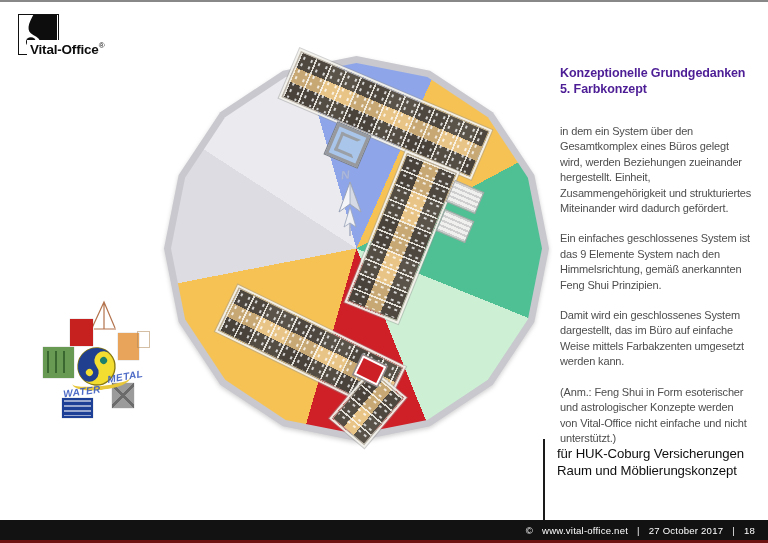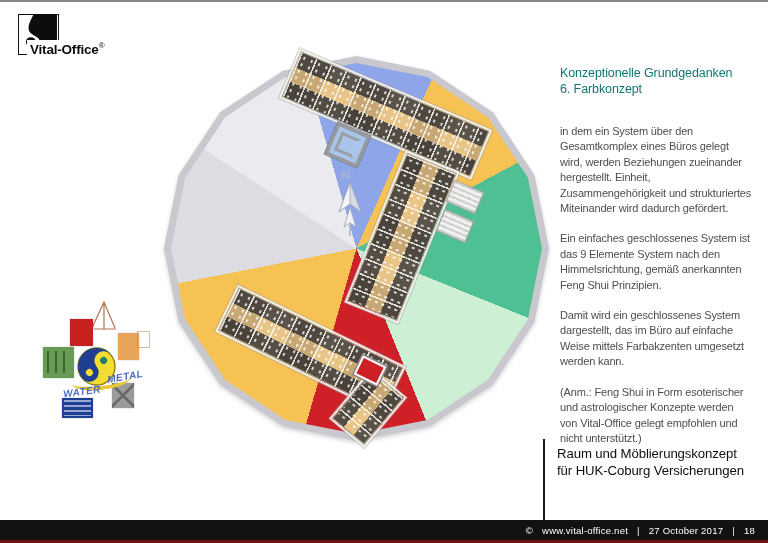--- a/index.html
+++ b/index.html
@@ -105,21 +105,21 @@
   #fire-sketch { position:absolute; left:88px; top:296px; opacity:.8; }
   #earth-sketch { position:absolute; left:137px; top:329px; width:13px; height:17px;
     border:1px solid #b0885a; opacity:.55; }
   .hand-label { position:absolute; font-style:italic; font-weight:700; font-size:10px;
     letter-spacing:.5px; opacity:.9; white-space:nowrap; }
   #label-water { left:63px;  top:384px; transform:rotate(-8deg); }
   #label-metal { left:107px; top:369px; transform:rotate(-10deg); }
 
   
   #text-col { position:absolute; left:560px; top:63px; width:192px; color:#4d4d4d; }
-  #text-col h1 { font-size:12.5px; font-weight:400; color:#0f766e; line-height:16px;
+  #text-col h1 { font-size:12.5px; font-weight:700; color:#4c1d95; line-height:16px;
     margin-bottom:27px; letter-spacing:-0.1px; }
   #text-col p { font-size:11px; line-height:15.4px; margin-bottom:15px;
     letter-spacing:-0.15px; }
 
   
   #project-divider { position:absolute; left:543px; top:437px; width:2px; height:81px;
     background:#1a1a1a; }
   #project { position:absolute; left:557px; top:443px; width:200px;
     font-size:13.2px; line-height:17.3px; color:#0f0f0f; letter-spacing:-0.1px; }
 
@@ -185,31 +185,31 @@
       <path d="M20,1 A19,19 0 0 0 20,39 A9.5,9.5 0 0 0 20,20 A9.5,9.5 0 0 1 20,1" fill="#20408f"></path>
       <circle cx="20" cy="29.5" r="3.6" fill="#f2dd30"></circle>
       <circle cx="20" cy="10.5" r="3.6" fill="#1e7f6a"></circle>
     </svg>
   </div>
   <span class="hand-label" id="label-water" style="color: rgb(59, 91, 192);">WATER</span>
   <span class="hand-label" id="label-metal" style="color: rgb(59, 91, 192);">METAL</span>
 
   <div id="text-col">
     <h1><span>Konzeptionelle Grundgedanken</span><br>
-      <span>6. Farbkonzept</span></h1>
+      <span>5. Farbkonzept</span></h1>
     <p>in dem ein System über den Gesamtkomplex eines Büros gelegt wird, werden Beziehungen zueinander hergestellt. Einheit, Zusammengehörigkeit und strukturiertes Miteinander wird dadurch gefördert.</p>
     <p>Ein einfaches geschlossenes System ist das 9 Elemente System nach den Himmelsrichtung, gemäß anerkannten Feng Shui Prinzipien.</p>
     <p>Damit wird ein geschlossenes System dargestellt, das im Büro auf einfache Weise mittels Farbakzenten umgesetzt werden kann.</p>
-    <p>(Anm.: Feng Shui in Form esoterischer und astrologischer Konzepte werden von Vital-Office gelegt empfohlen und nicht unterstützt.)</p>
+    <p>(Anm.: Feng Shui in Form esoterischer und astrologischer Konzepte werden von Vital-Office nicht einfache und nicht unterstützt.)</p>
   </div>
 
   <div id="project-divider"></div>
   <div id="project">
+    <div>für HUK-Coburg Versicherungen</div>
     <div>Raum und Möblierungskonzept</div>
-    <div>für HUK-Coburg Versicherungen</div>
   </div>
 
   <div id="footer-bar" style="background-color: rgb(18, 18, 18);">
     <span>©</span>
     <span>www.vital-office.net</span>
     <span class="sep">|</span>
     <span>27 October 2017</span>
     <span class="sep">|</span>
     <span>18</span>
   </div>

